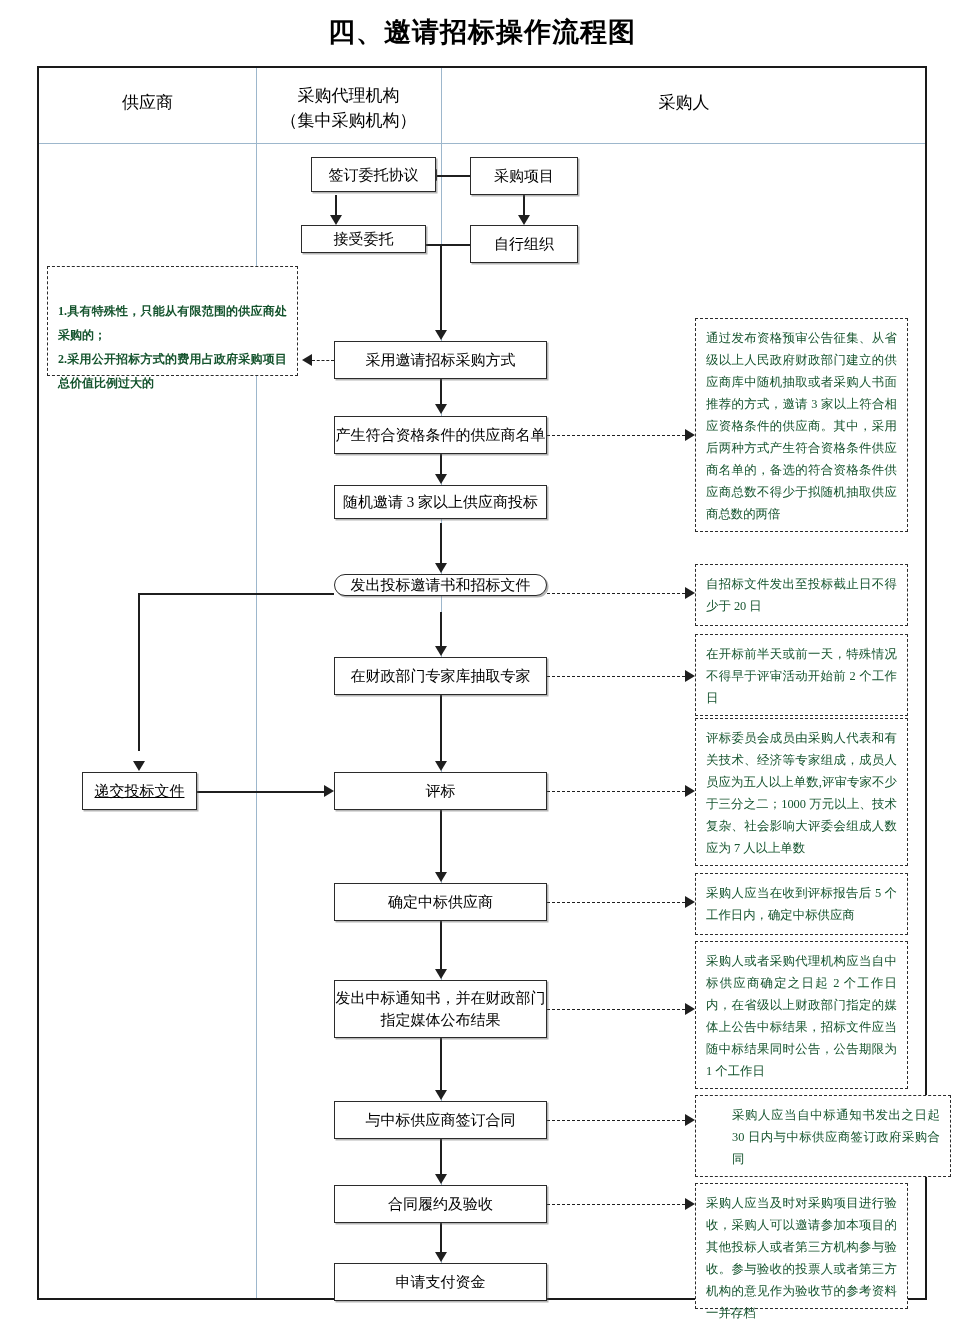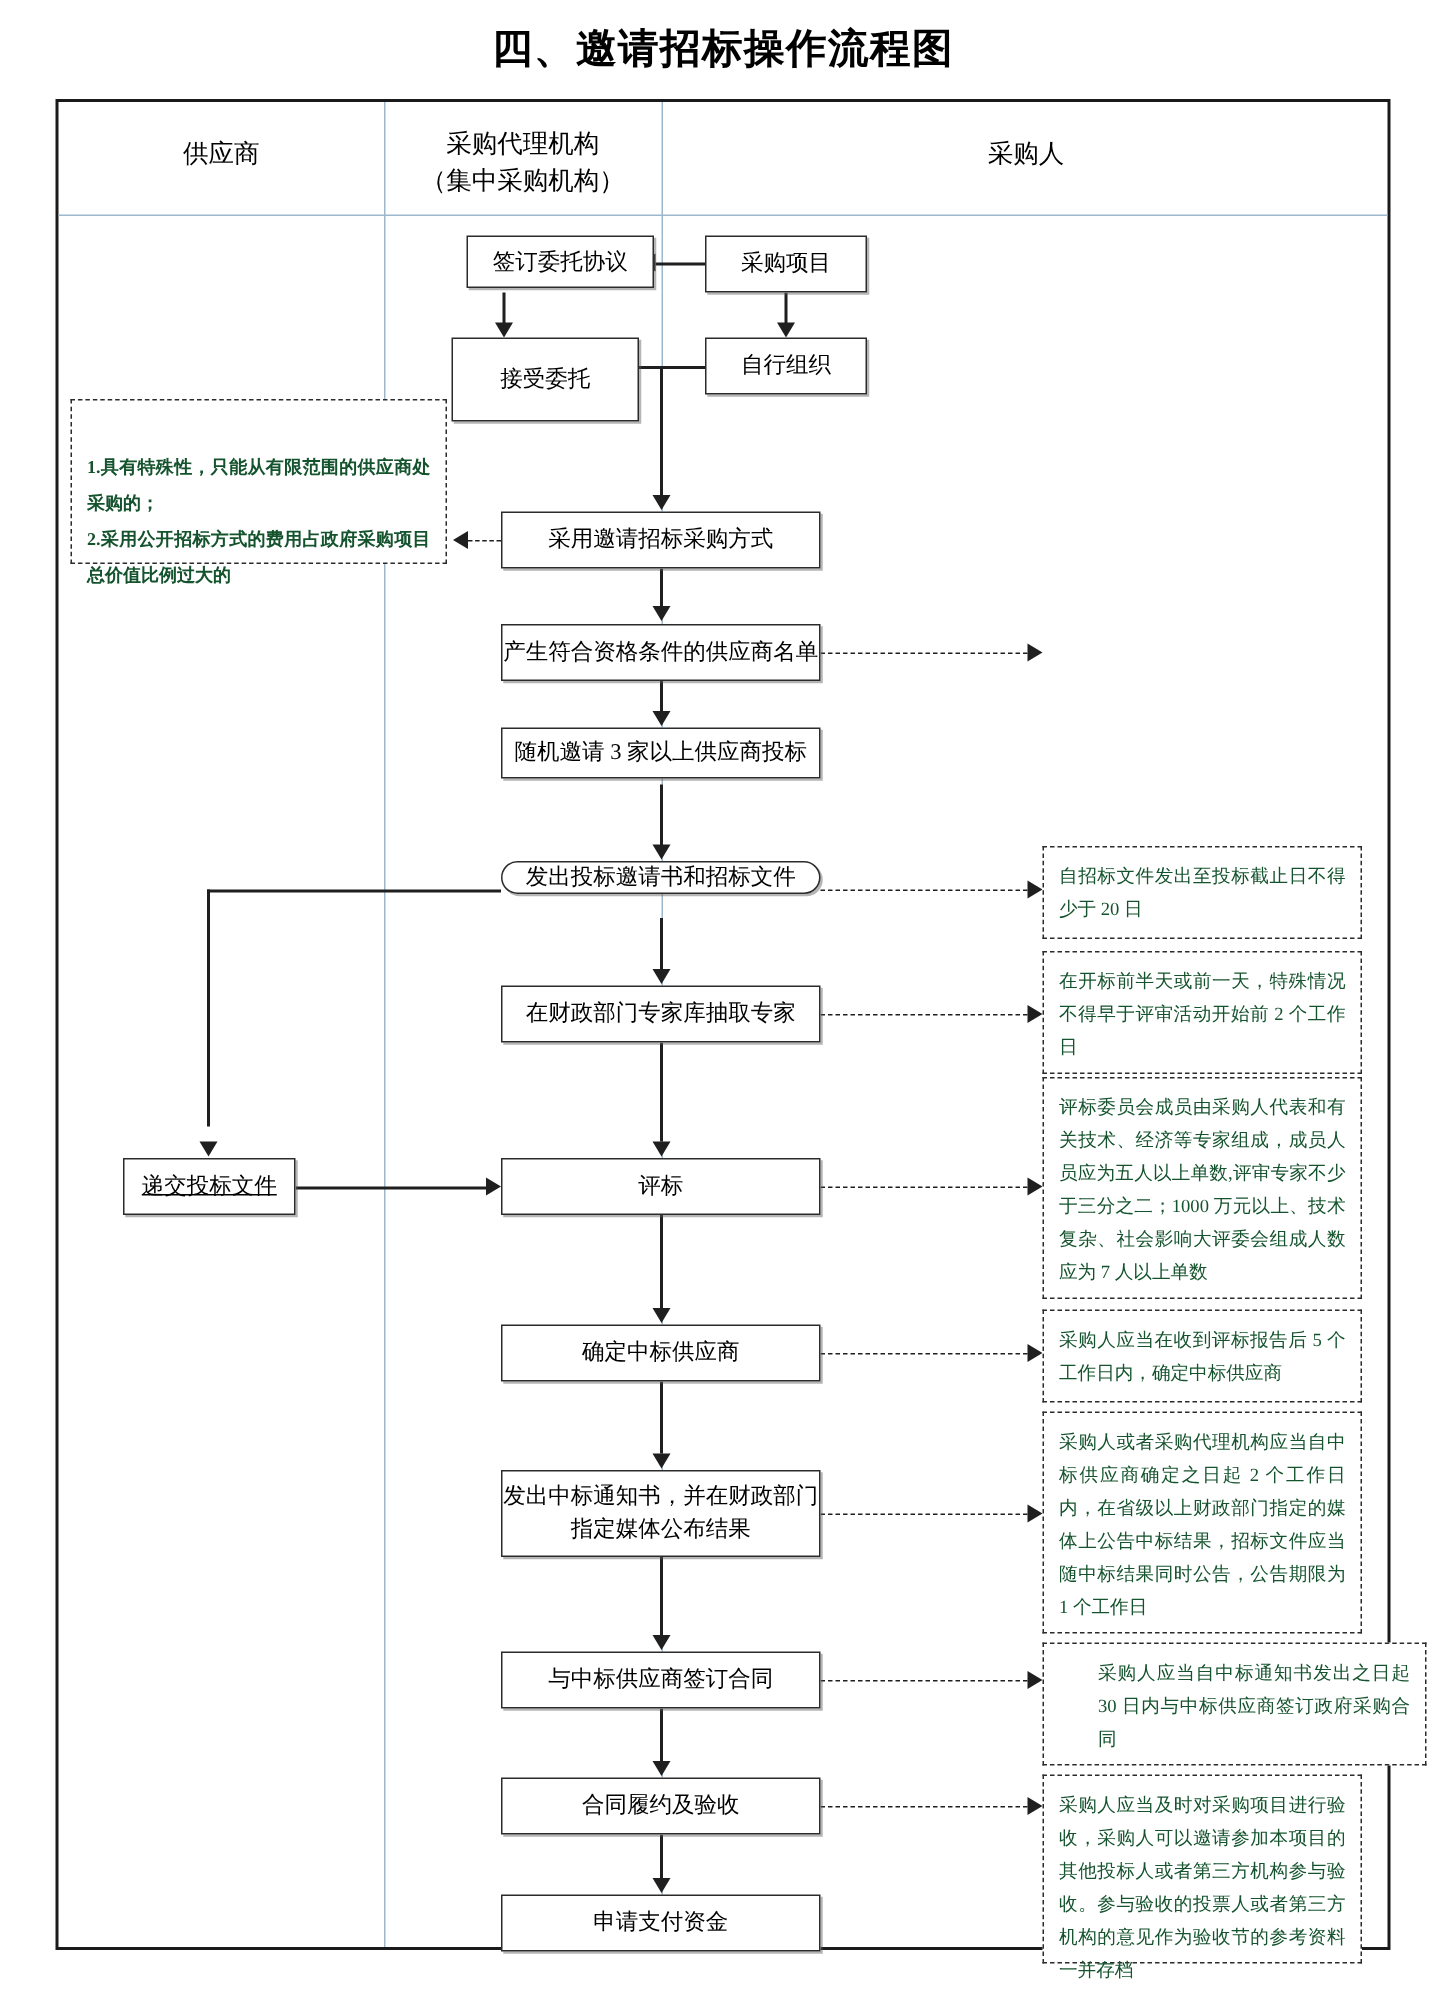--- a/index.html
+++ b/index.html
@@ -127,21 +127,21 @@
   <div class="lane-header" style="left:402px; top:22px; width:486px;">
     <span>采购人</span>
   </div>
 
   <div class="node" style="left:272px; top:89px; width:125px; height:35px;">
     <span>签订委托协议</span>
   </div>
   <div class="node" style="left:431px; top:89px; width:108px; height:38px;">
     <span>采购项目</span>
   </div>
-  <div class="node" style="left:262px; top:157px; width:125px; height:56px;">
+  <div class="node" style="left:262px; top:157px; width:125px; height:28px;">
     <span>接受委托</span>
   </div>
   <div class="node" style="left:431px; top:157px; width:108px; height:38px;">
     <span>自行组织</span>
   </div>
 
   <div class="node" style="left:295px; top:348px; width:213px; height:38px;">
     <span>产生符合资格条件的供应商名单</span>
   </div>
   <div class="node" style="left:295px; top:273px; width:213px; height:38px;">
@@ -179,20 +179,23 @@
   </div>
   <div class="node" style="left:295px; top:1195px; width:213px; height:38px;">
     <span>申请支付资金</span>
   </div>
 
   <div class="note bold-list" style="left:8px; top:198px; width:251px; height:110px; white-space:pre-line;">
     <span>1.具有特殊性，只能从有限范围的供应商处采购的；
 2.采用公开招标方式的费用占政府采购项目总价值比例过大的</span>
   </div>
 
+  <div class="note" style="left:656px; top:250px; width:213px; height:214px;">
+    <span>通过发布资格预审公告征集、从省级以上人民政府财政部门建立的供应商库中随机抽取或者采购人书面推荐的方式，邀请 3 家以上符合相应资格条件的供应商。其中，采用后两种方式产生符合资格条件供应商名单的，备选的符合资格条件供应商总数不得少于拟随机抽取供应商总数的两倍</span>
+  </div>
 
   <div class="note" style="left:656px; top:496px; width:213px; height:62px;">
     <span>自招标文件发出至投标截止日不得少于 20 日</span>
   </div>
 
   <div class="note" style="left:656px; top:566px; width:213px; height:82px;">
     <span>在开标前半天或前一天，特殊情况不得早于评审活动开始前 2 个工作日</span>
   </div>
 
   <div class="note" style="left:656px; top:650px; width:213px; height:148px;">

